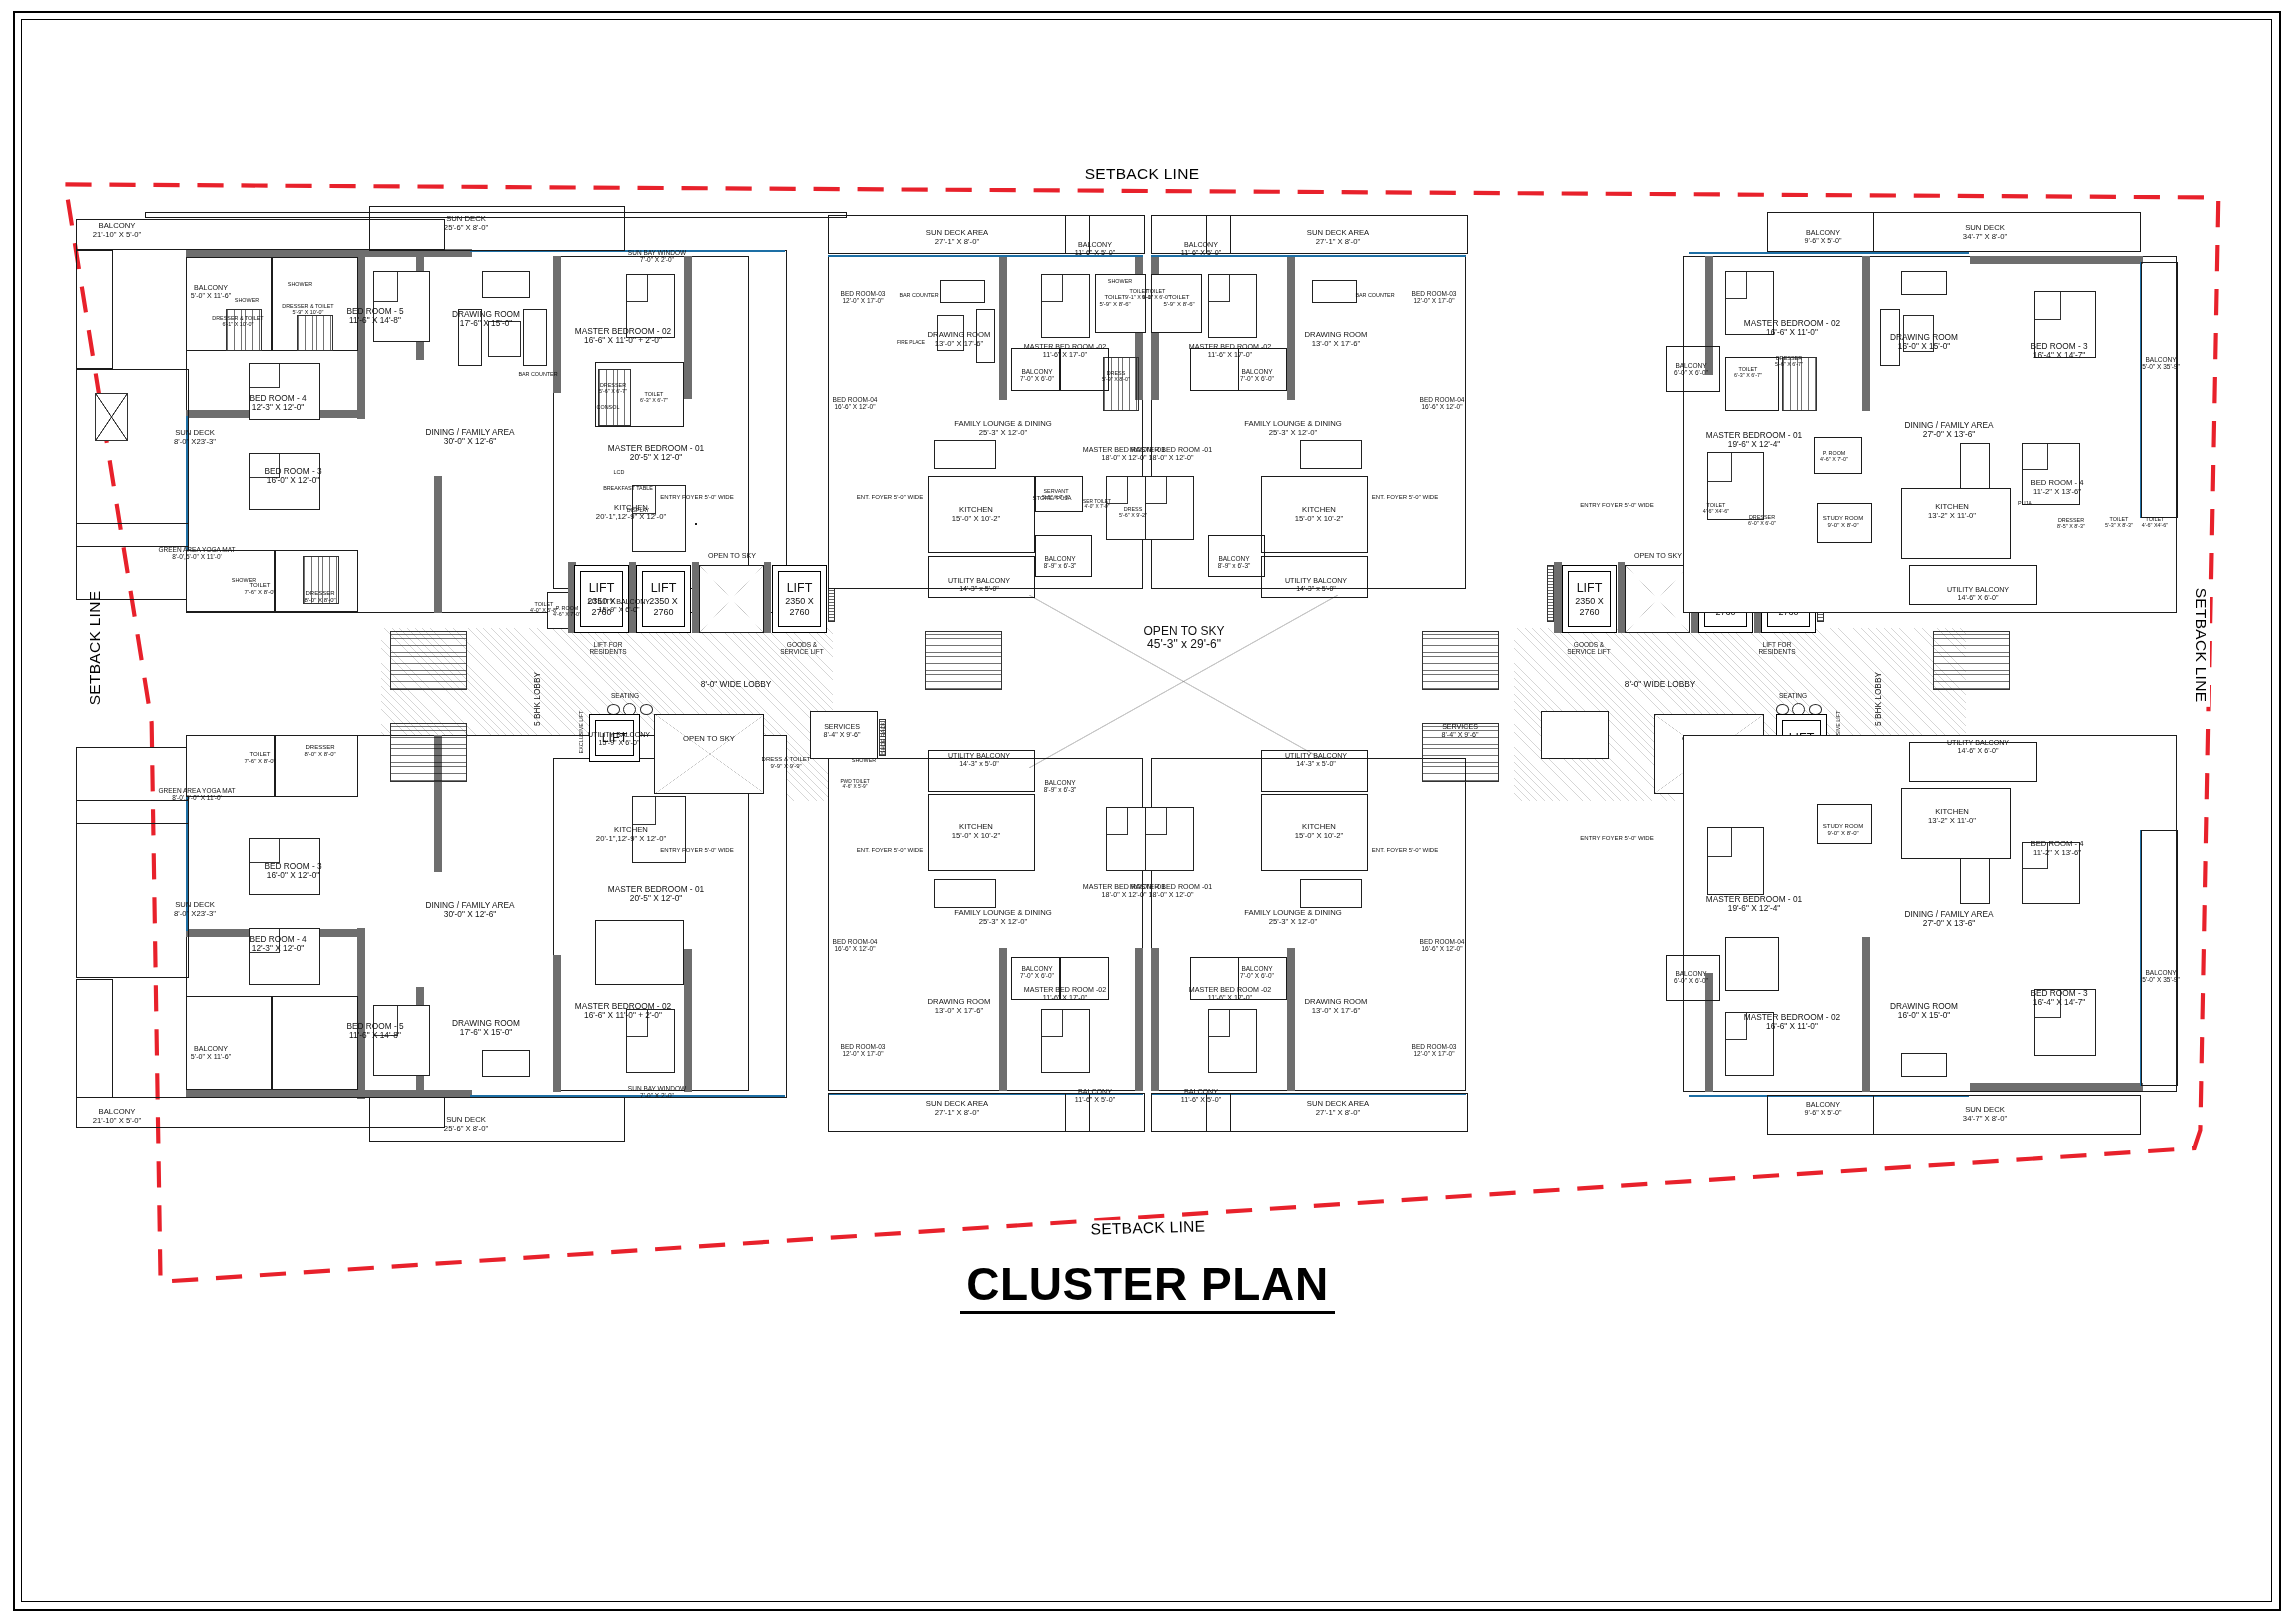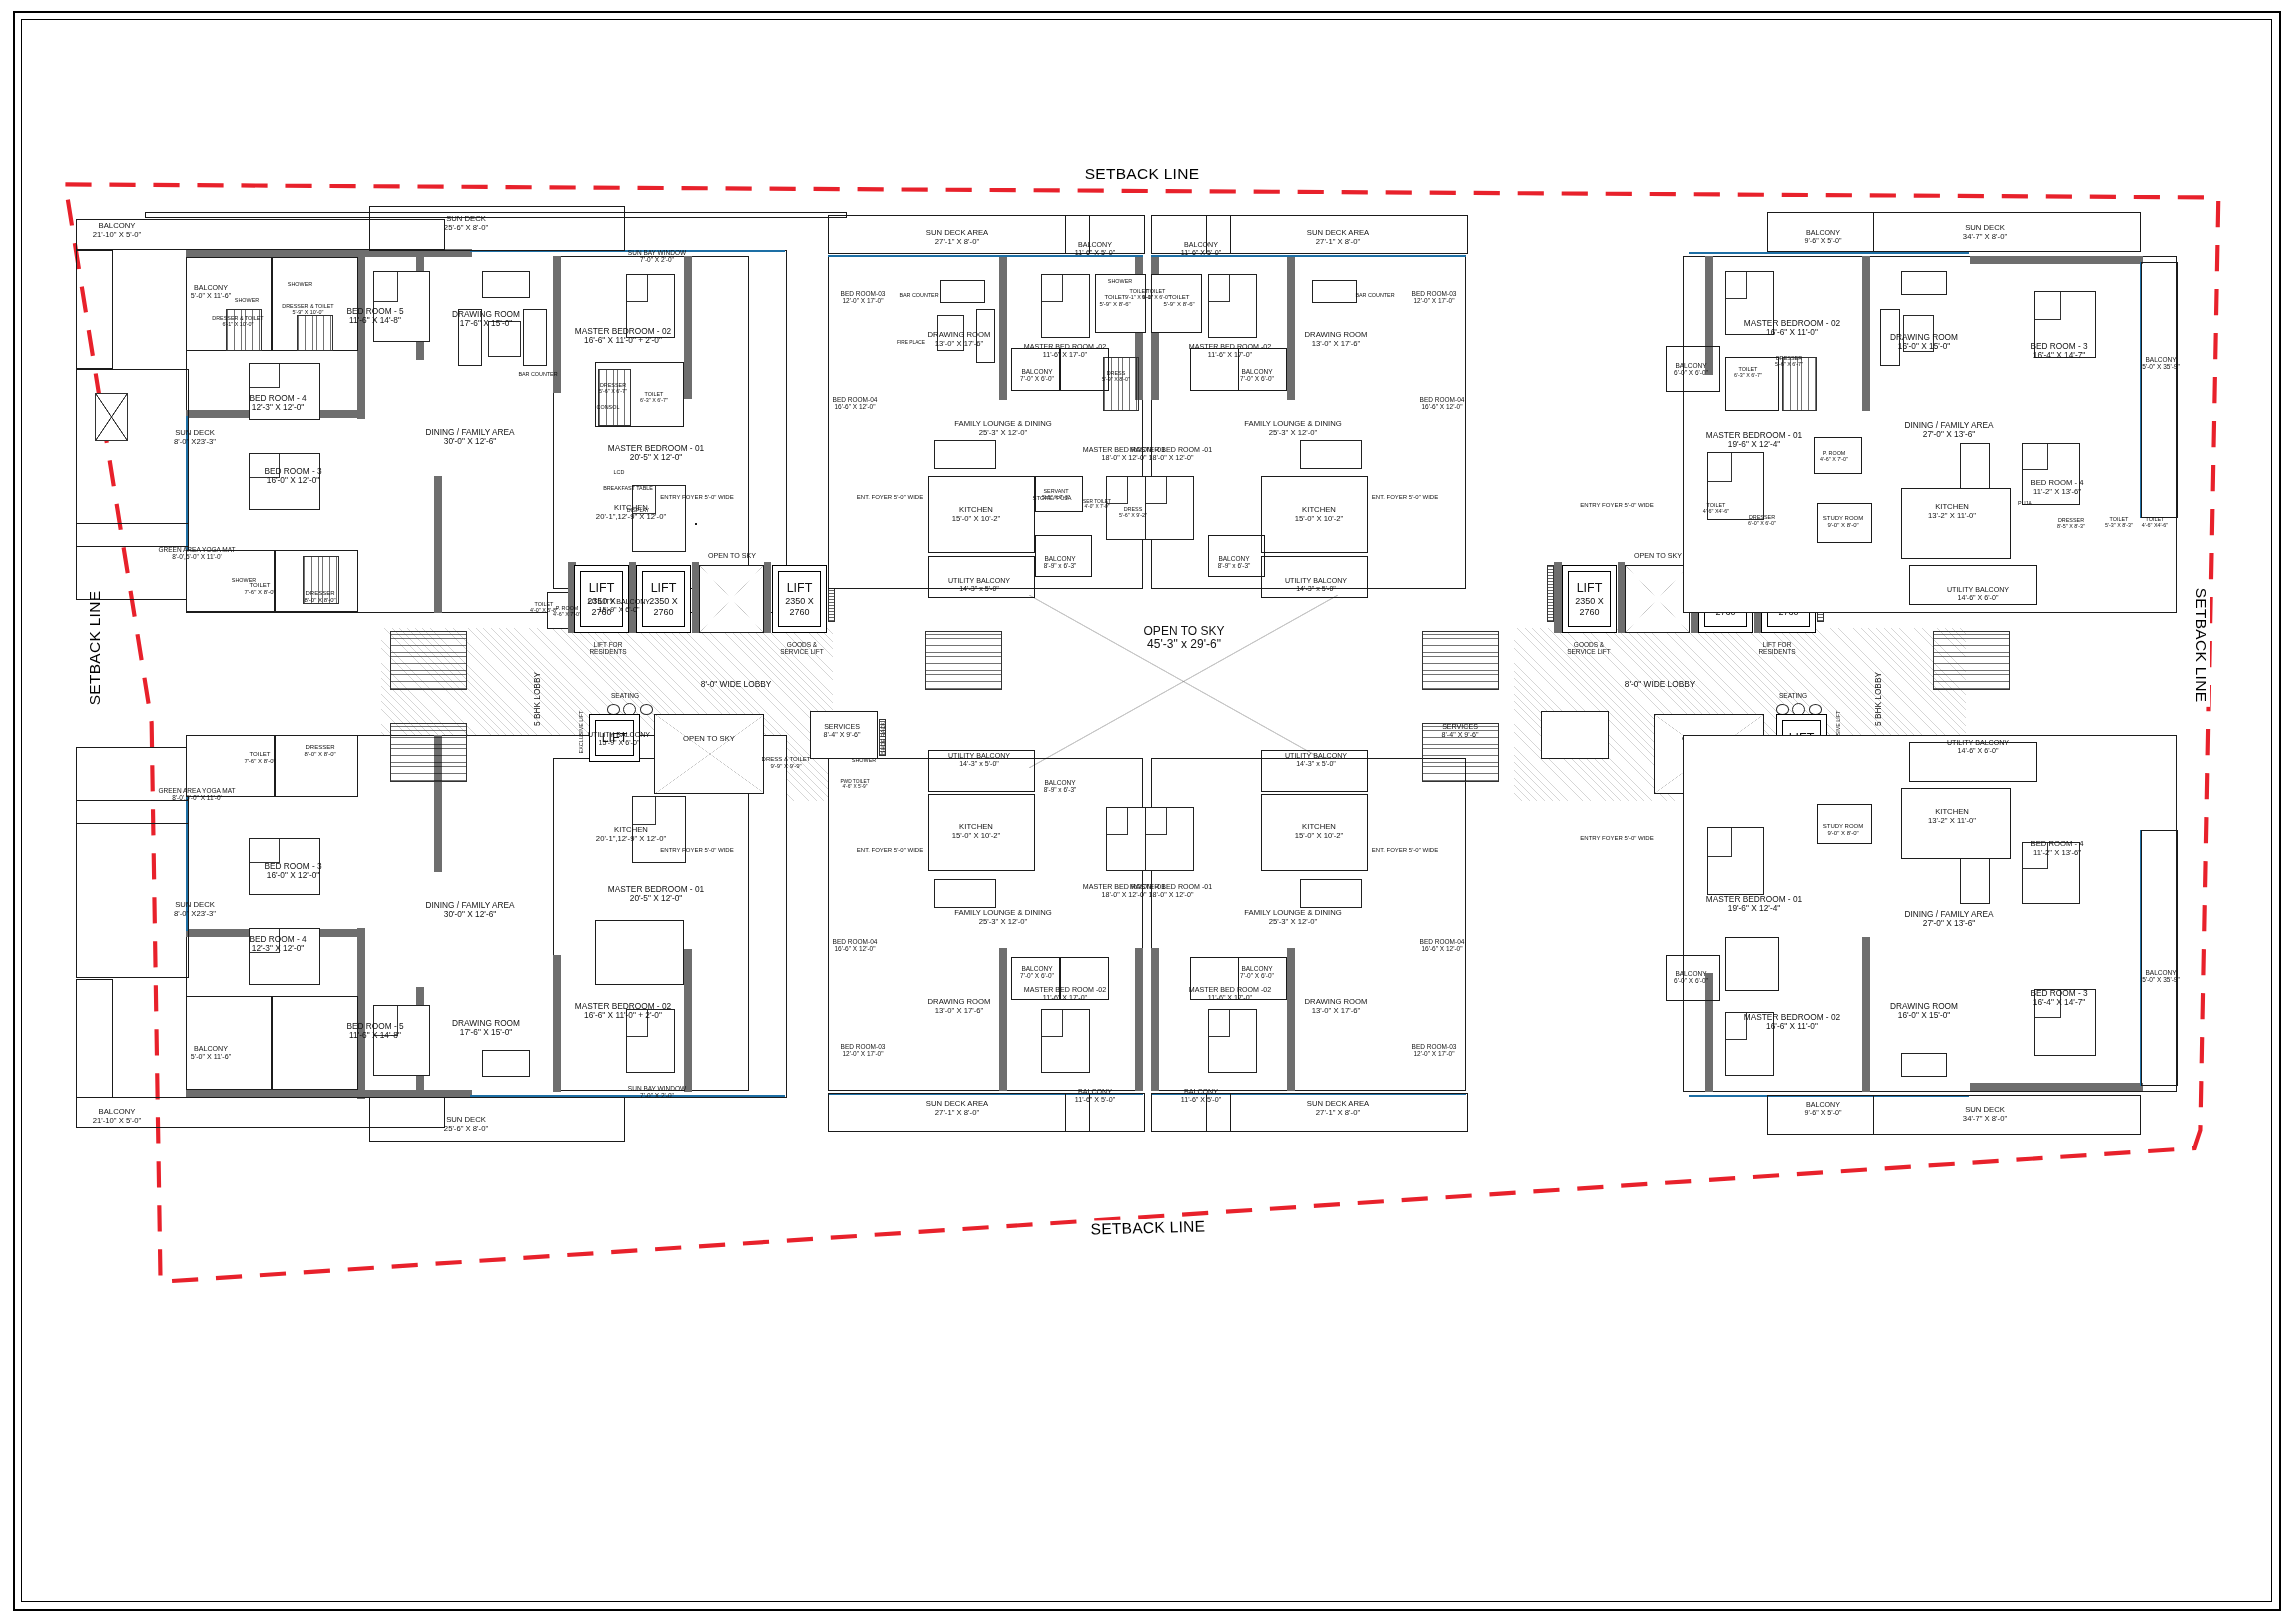--- a/index.html
+++ b/index.html
@@ -1064,15 +1064,18 @@
       <div class="lbl" style="left: 1139px; top: 294px; font-size: 5.4px;">
         <span class="n">TOILET</span>
         <span class="d">9'-1" X 6'-0"</span>
       </div>
       <div class="lbl" style="left: 1156px; top: 294px; font-size: 5.4px;">
         <span class="n">TOILET</span>
         <span class="d">9'-1" X 6'-0"</span>
       </div>
     </div>
 
+  <div class="ttl-wrap">
+    <span class="ttl">CLUSTER PLAN</span>
+  </div>
 
 </div>
 
 
 </body></html>

